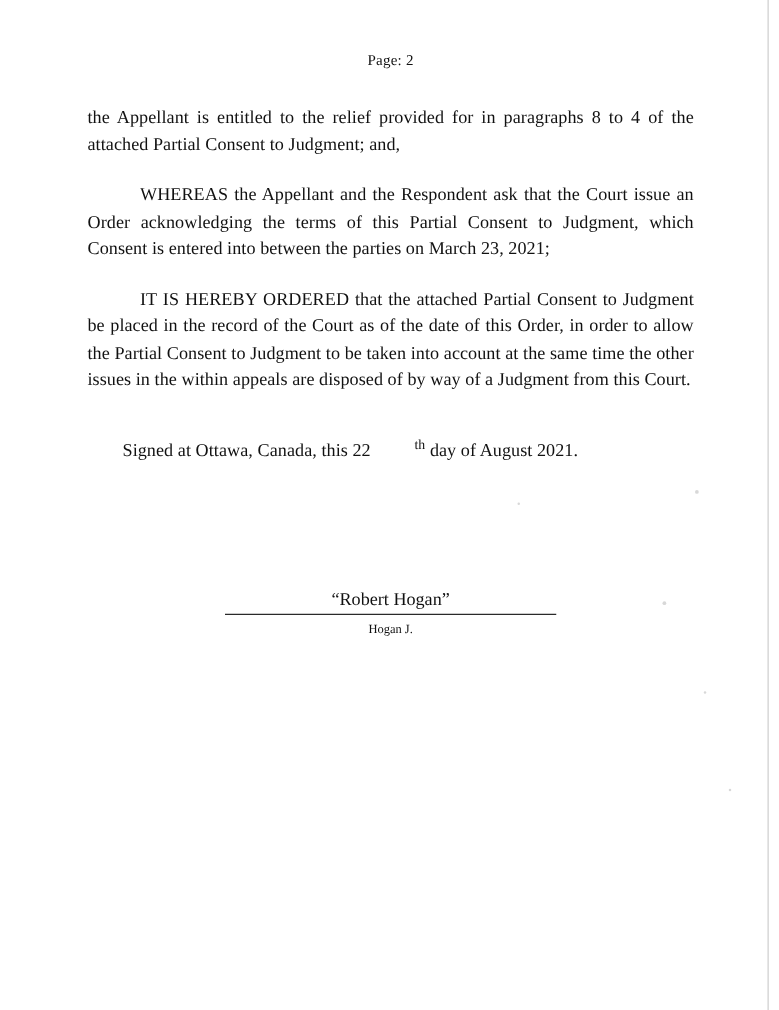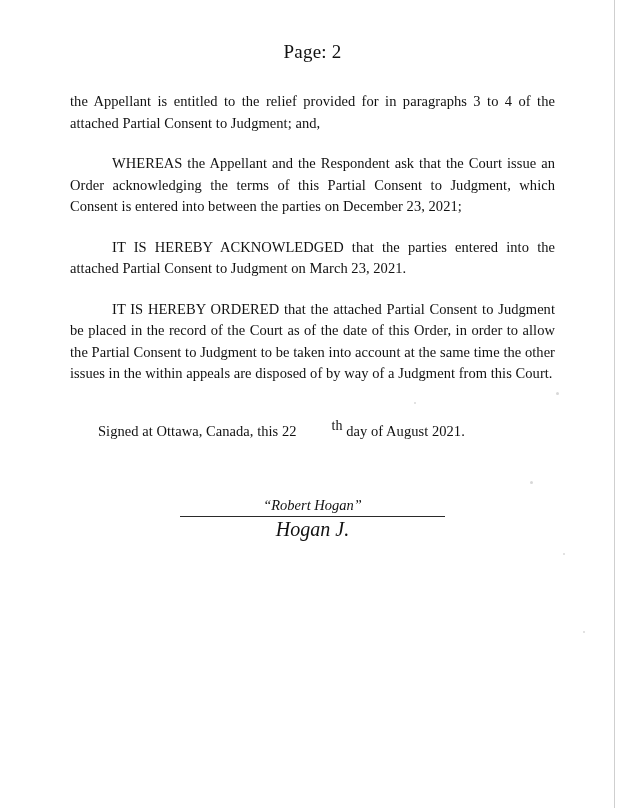--- a/index.html
+++ b/index.html
@@ -33,21 +33,21 @@
     background: #cfcfcf;
   }
   .content {
     position: absolute;
     left: 70px;
     top: 0;
     width: 485px;
   }
   .page-number {
     text-align: center;
-    font-size: 19px;
+    font-size: 12px;
     margin-top: 41px;
     letter-spacing: 0.2px;
   }
   .para {
     font-size: 14.5px;
     line-height: 21.5px;
     text-align: justify;
     margin: 0;
     letter-spacing: 0.05px;
   }
@@ -60,50 +60,49 @@
   }
   .signed-line {
     font-size: 14.5px;
     line-height: 21.5px;
     margin: 0;
     text-indent: 28px;
     margin-top: 30px;
     letter-spacing: 0.05px;
   }
   .sup {
-    font-size: 14px;
+    font-size: 11px;
     vertical-align: super;
     padding-left: 35px;
   }
   .signature-block {
-    margin-top: 54px;
+    margin-top: 99px;
     width: 485px;
     display: flex;
     flex-direction: column;
     align-items: flex-start;
-    font-style: italic;
   }
   .sig-inner {
     margin-left: 110px;
     width: 265px;
     text-align: center;
   }
   .sig-name {
     font-size: 14.5px;
     line-height: 18px;
     display: block;
   }
   .sig-rule {
     border-bottom: 1px solid #2a2a2a;
     width: 265px;
     height: 1px;
     margin-top: 1px;
   }
   .sig-title {
-    font-size: 20px;
+    font-size: 10px;
     line-height: 20px;
     display: block;
     margin-top: 2px;
   }
   .speck {
     position: absolute;
     background: #d8d8d8;
     border-radius: 50%;
   }
 </style>
@@ -111,25 +110,24 @@
 <body>
 
 <div class="page">
 
   <div class="right-rule"></div>
 
   <div class="content">
 
     <div class="page-number">Page: 2</div>
 
-    <p class="para first">the Appellant is entitled to the relief provided for in paragraphs 3 to 4 of the attached Partial Consent to Judgment; and,</p>
+    <p class="para first">the Appellant is entitled to the relief provided for in paragraphs 8 to 4 of the attached Partial Consent to Judgment; and,</p>
 
-    <p class="para indented">WHEREAS the Appellant and the Respondent ask that the Court issue an Order acknowledging the terms of this Partial Consent to Judgment, which Consent is entered into between the parties on December 23, 2021;</p>
+    <p class="para indented">WHEREAS the Appellant and the Respondent ask that the Court issue an Order acknowledging the terms of this Partial Consent to Judgment, which Consent is entered into between the parties on March 23, 2021;</p>
 
-    <p class="para indented">IT IS HEREBY ACKNOWLEDGED that the parties entered into the attached Partial Consent to Judgment on March 23, 2021.</p>
 
     <p class="para indented">IT IS HEREBY ORDERED that the attached Partial Consent to Judgment be placed in the record of the Court as of the date of this Order, in order to allow the Partial Consent to Judgment to be taken into account at the same time the other issues in the within appeals are disposed of by way of a Judgment from this Court.</p>
 
     <p class="signed-line"><span>Signed at Ottawa, Canada, this 22</span><span class="sup">th</span><span> day of August 2021.</span></p>
 
     <div class="signature-block">
       <div class="sig-inner">
         <span class="sig-name">“Robert Hogan”</span>
         <div class="sig-rule"></div>
         <span class="sig-title">Hogan J.</span>

